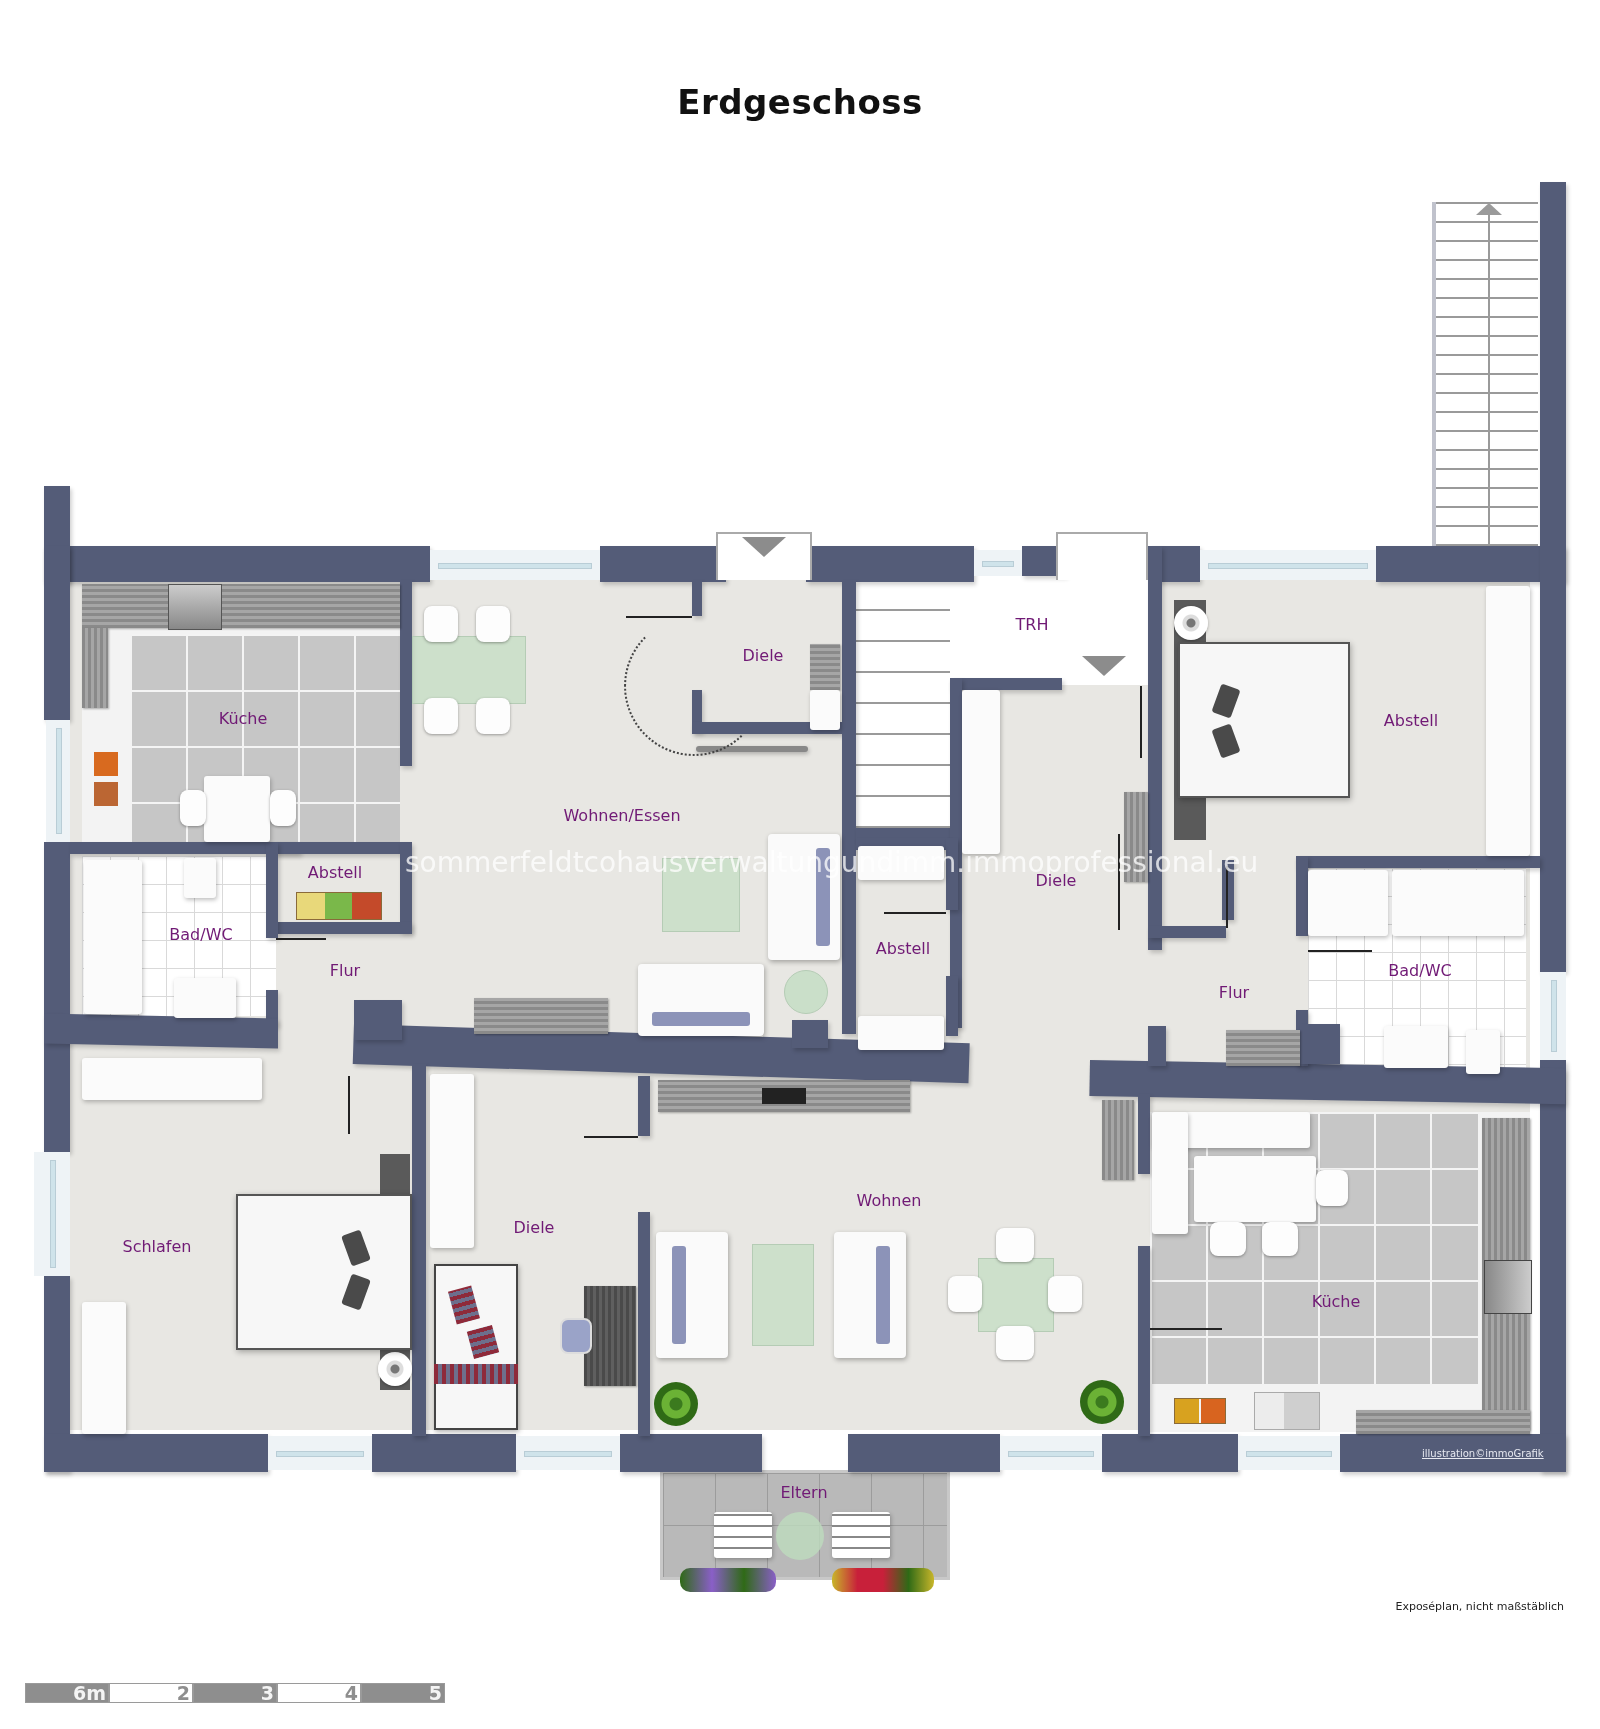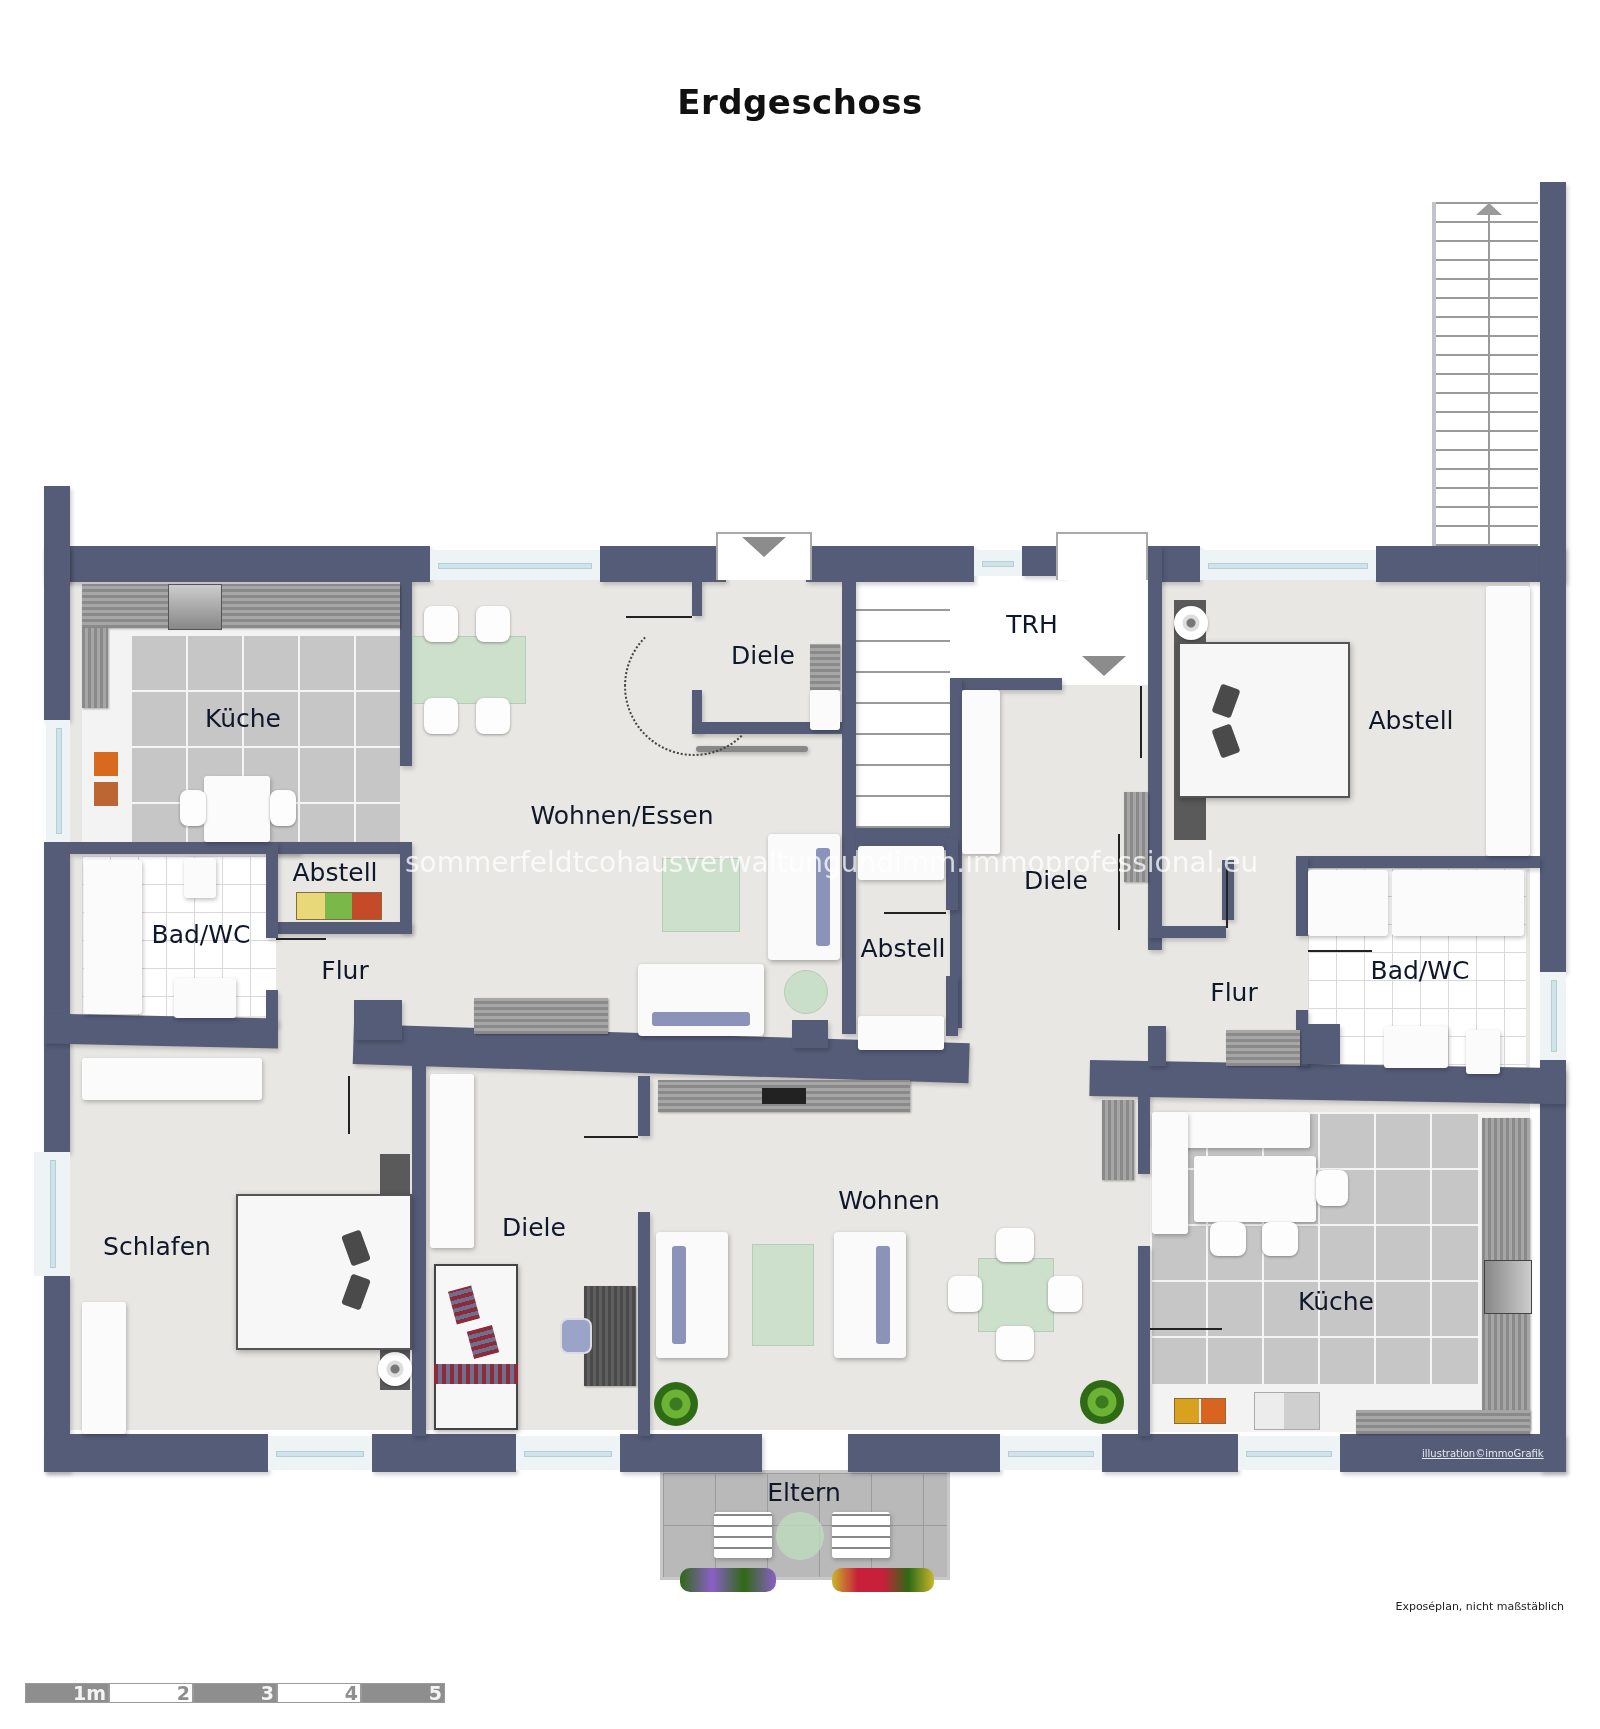--- a/index.html
+++ b/index.html
@@ -22,21 +22,21 @@
             linear-gradient(#d9d9d9 1px, transparent 1px),
             linear-gradient(90deg, #d9d9d9 1px, transparent 1px);
           background-size: 28px 28px; }
   .white { position: absolute; background: #ffffff; }
   .window { position: absolute; background: #eef3f6; }
   .window::after { content: ""; position: absolute; left: 8px; right: 8px; top: 50%; height: 4px;
                    margin-top: -2px; background: #cfe3ea; border: 1px solid #b9cdd6; }
   .vwindow { position: absolute; background: #eef3f6; }
   .vwindow::after { content: ""; position: absolute; top: 8px; bottom: 8px; left: 50%; width: 4px;
                     margin-left: -2px; background: #cfe3ea; border: 1px solid #b9cdd6; }
-  .room-label { position: absolute; font-size: 25px; color: #0f172a; white-space: nowrap;
+  .room-label { position: absolute; font-size: 16px; color: #701a75; white-space: nowrap;
                 transform: translate(-50%, -50%); }
   .cabinet { position: absolute; background: repeating-linear-gradient(0deg, #8a8a8a 0 3px, #a6a6a6 3px 6px);
              box-shadow: 1px 1px 2px rgba(0,0,0,0.3); }
   .cabinet-v { position: absolute; background: repeating-linear-gradient(90deg, #8a8a8a 0 3px, #a6a6a6 3px 6px);
              box-shadow: 1px 1px 2px rgba(0,0,0,0.3); }
   .furn-white { position: absolute; background: #fbfbfb; box-shadow: 1px 2px 4px rgba(0,0,0,0.25); border-radius: 3px; }
   .glass-table { position: absolute; background: rgba(190,220,190,0.65); border: 1px solid #b5ccb5; }
   .sofa { position: absolute; background: #fafafa; box-shadow: 1px 2px 5px rgba(0,0,0,0.3); border-radius: 4px; }
   .sofa .cushion { position: absolute; background: #8c93b8; border-radius: 3px; }
   .bed { position: absolute; background: #f7f7f7; box-shadow: 1px 2px 6px rgba(0,0,0,0.3); border: 2px solid #555; }
@@ -288,21 +288,21 @@
 <div class="room-label" style="left:534px; top:1227px;">Diele</div>
 <div class="room-label" style="left:889px; top:1185px;margin-top:15px;">Wohnen</div>
 <div class="room-label" style="left:1336px; top:1301px;">Küche</div>
 <div class="room-label" style="left:804px; top:1492px;">Eltern</div>
 
 <div class="credit" style="left:1422px; top:1448px;text-decoration:underline;">illustration©immoGrafik</div>
 <div class="disclaimer">Exposéplan, nicht maßstäblich</div>
 
 <div class="scalebar">
   <div class="scale-seg dark">
-      <span>1m</span>
+      <span>6m</span>
     </div>
   <div class="scale-seg light">
       <span>2</span>
     </div>
   <div class="scale-seg dark">
       <span>3</span>
     </div>
   <div class="scale-seg light">
       <span>4</span>
     </div>

